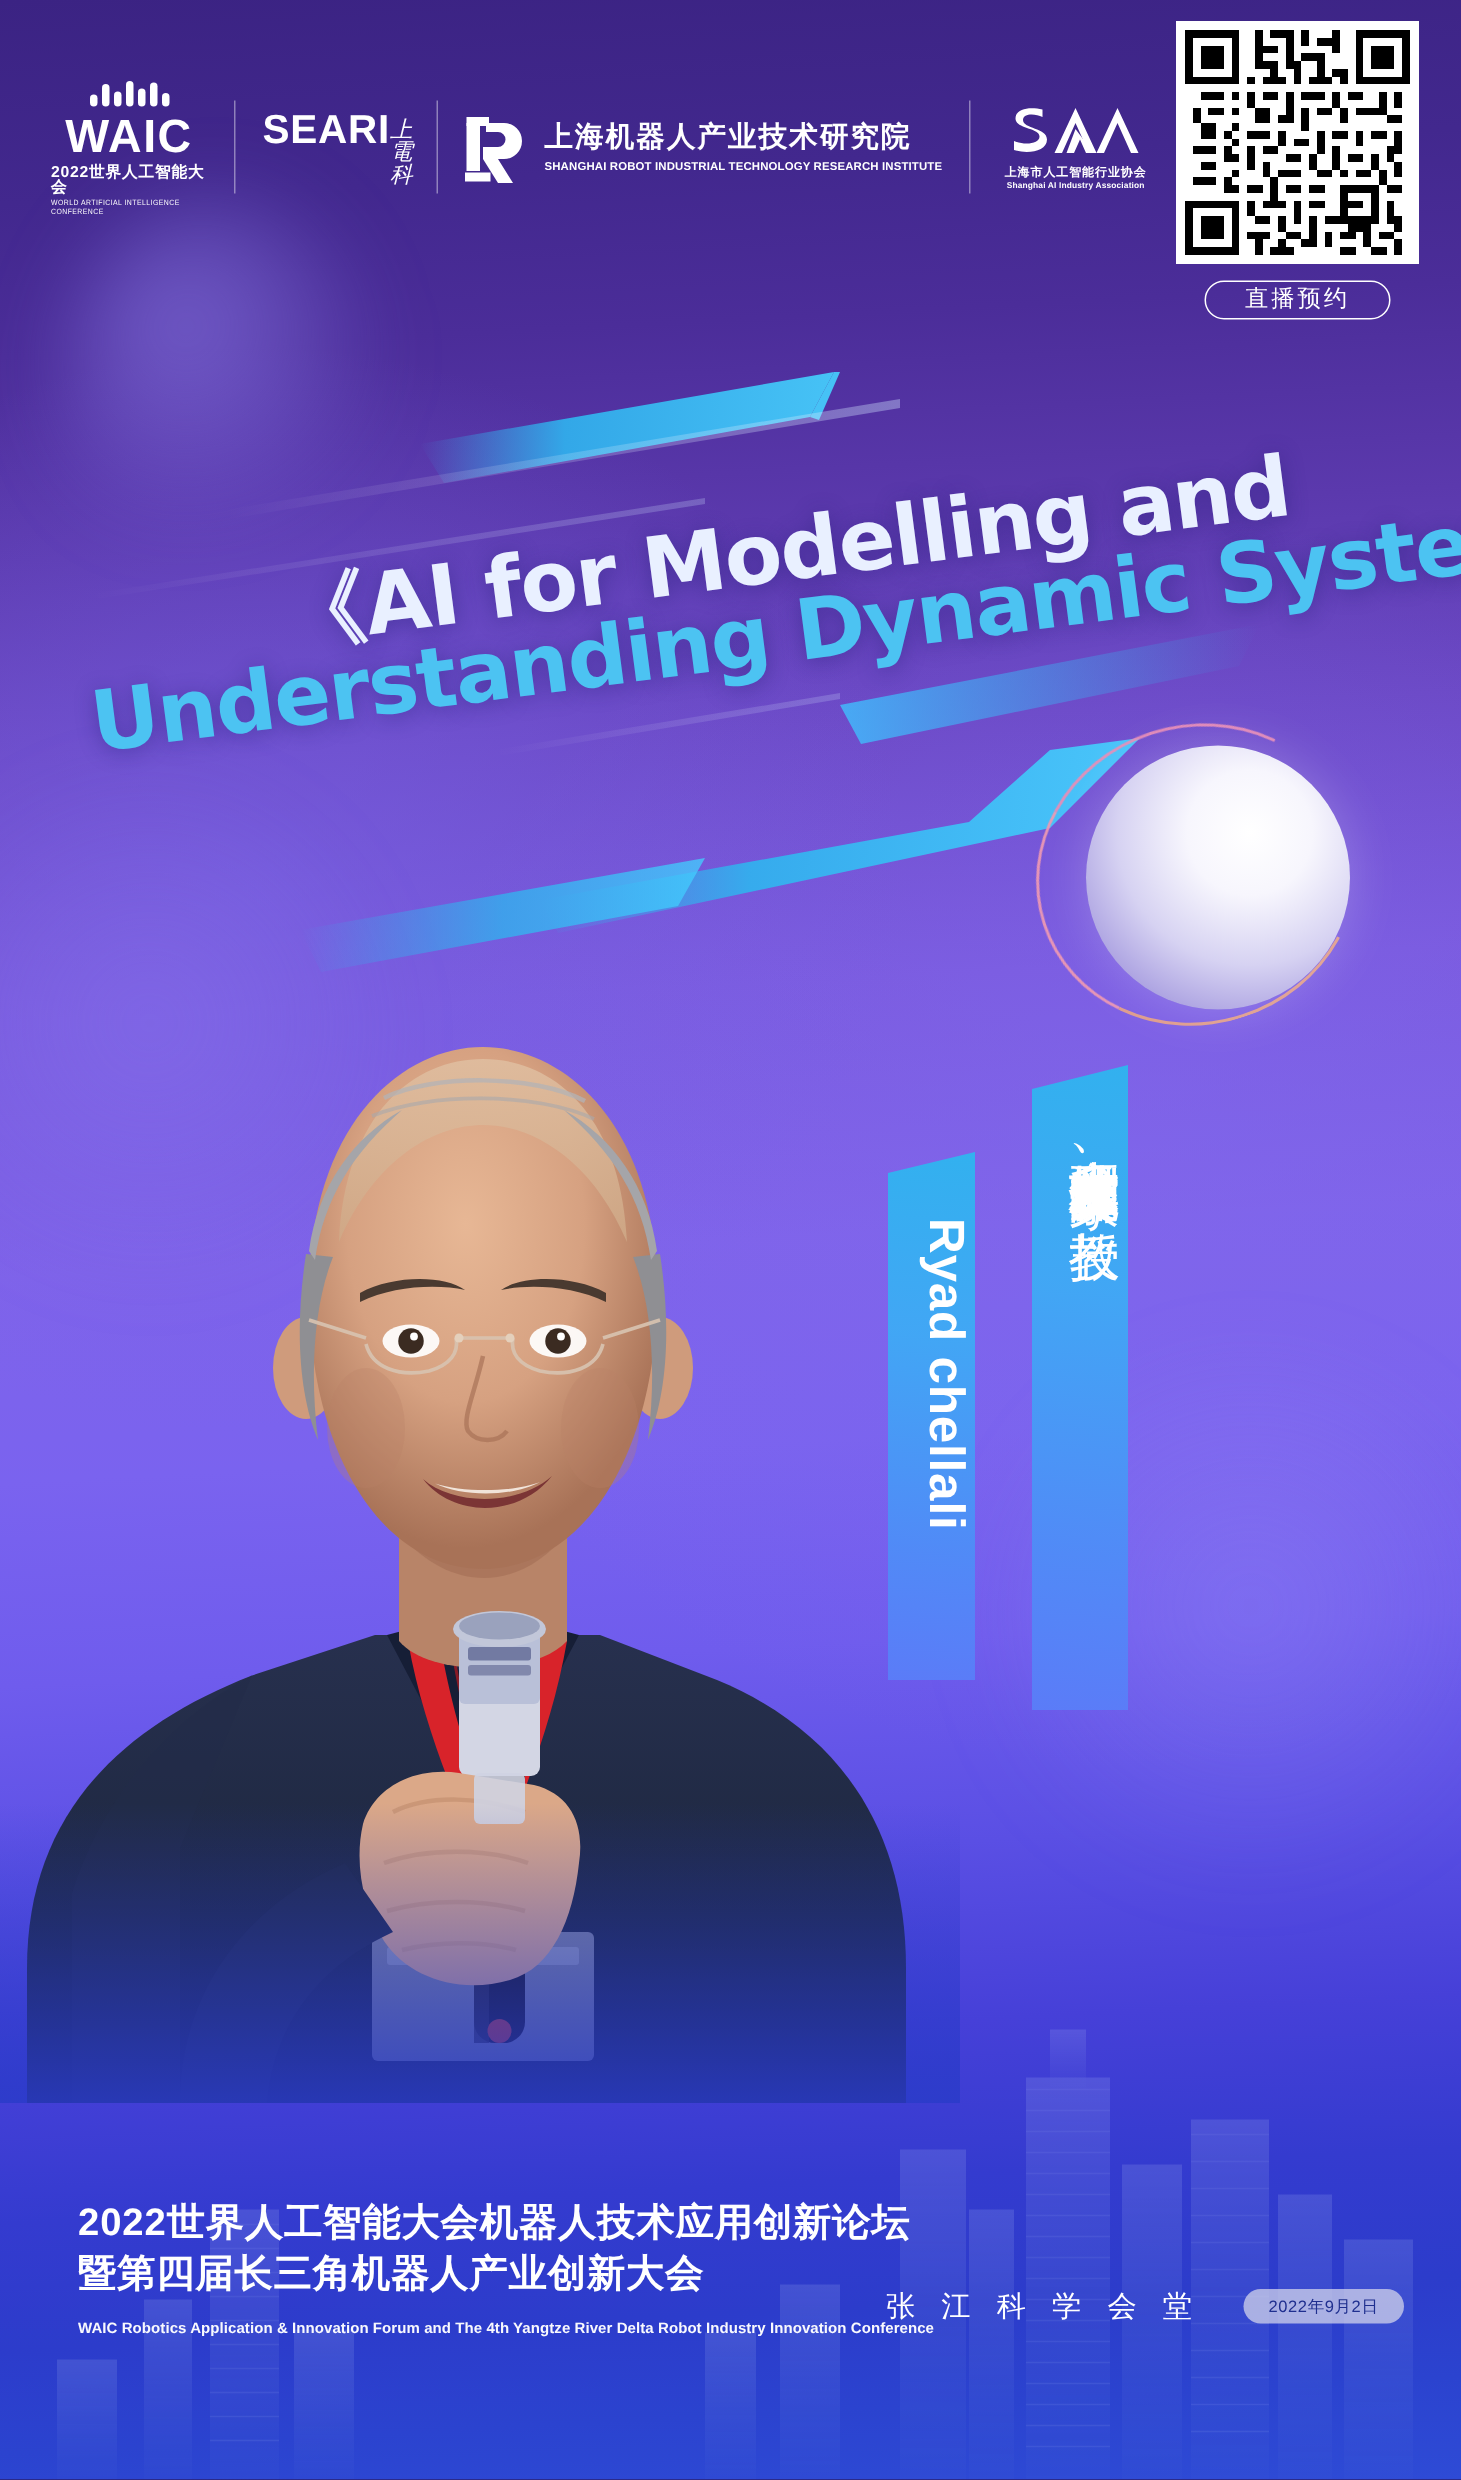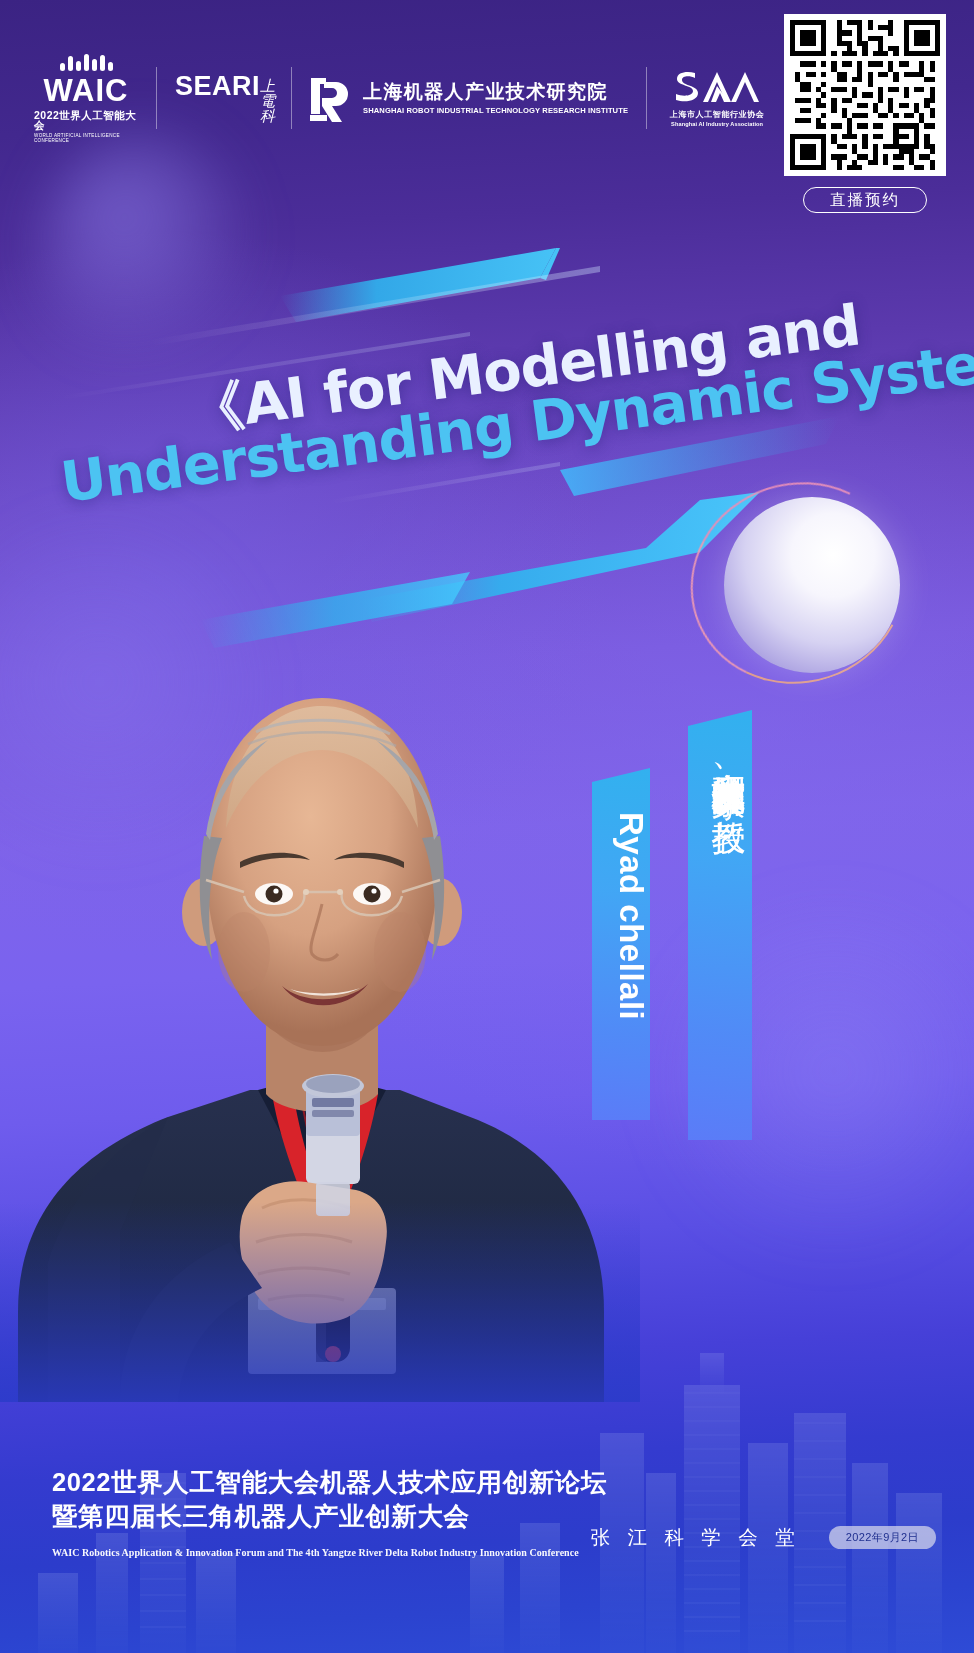--- a/index.html
+++ b/index.html
@@ -171,21 +171,21 @@
   #role-panel{left:688px;top:710px;width:64px;height:430px;}
   #role-panel .bar{clip-path:polygon(0 16px,100% 0,100% 100%,0 100%);}
   #role-panel .vtext{font-size:34px;letter-spacing:1px;padding:36px 0 0 0;font-weight:400;text-align:center;}
 
   
   #city{position:absolute;left:0;bottom:0;width:974px;height:330px;opacity:.30;pointer-events:none;}
 
   
   #bottom-left{position:absolute;left:52px;bottom:95px;width:520px;}
   .bl-line{color:#fff;font-size:25.5px;font-weight:700;letter-spacing:.6px;line-height:1.33;white-space:nowrap;}
-  #bottom-en{color:#fff;font-size:10px;font-weight:700;letter-spacing:.05px;margin-top:13px;white-space:nowrap;opacity:.97;font-family:Liberation Serif, serif;}
+  #bottom-en{color:#fff;font-size:10px;font-weight:700;letter-spacing:.05px;margin-top:13px;white-space:nowrap;opacity:.97;}
 
   #bottom-right{position:absolute;right:38px;bottom:102px;text-align:right;}
   #br-tag{color:#fff;font-size:23px;letter-spacing:1.5px;line-height:1.3;white-space:nowrap;}
   #br-row{display:flex;align-items:center;justify-content:flex-end;gap:28px;margin-top:17px;}
   #br-venue{color:#fff;font-size:19.5px;letter-spacing:6px;white-space:nowrap;}
   #br-date{
     background:rgba(215,216,236,.72);
     color:#1f2f8f;
     font-size:11px;font-weight:400;letter-spacing:.4px;
     padding:4px 17px;border-radius:14px;white-space:nowrap;

